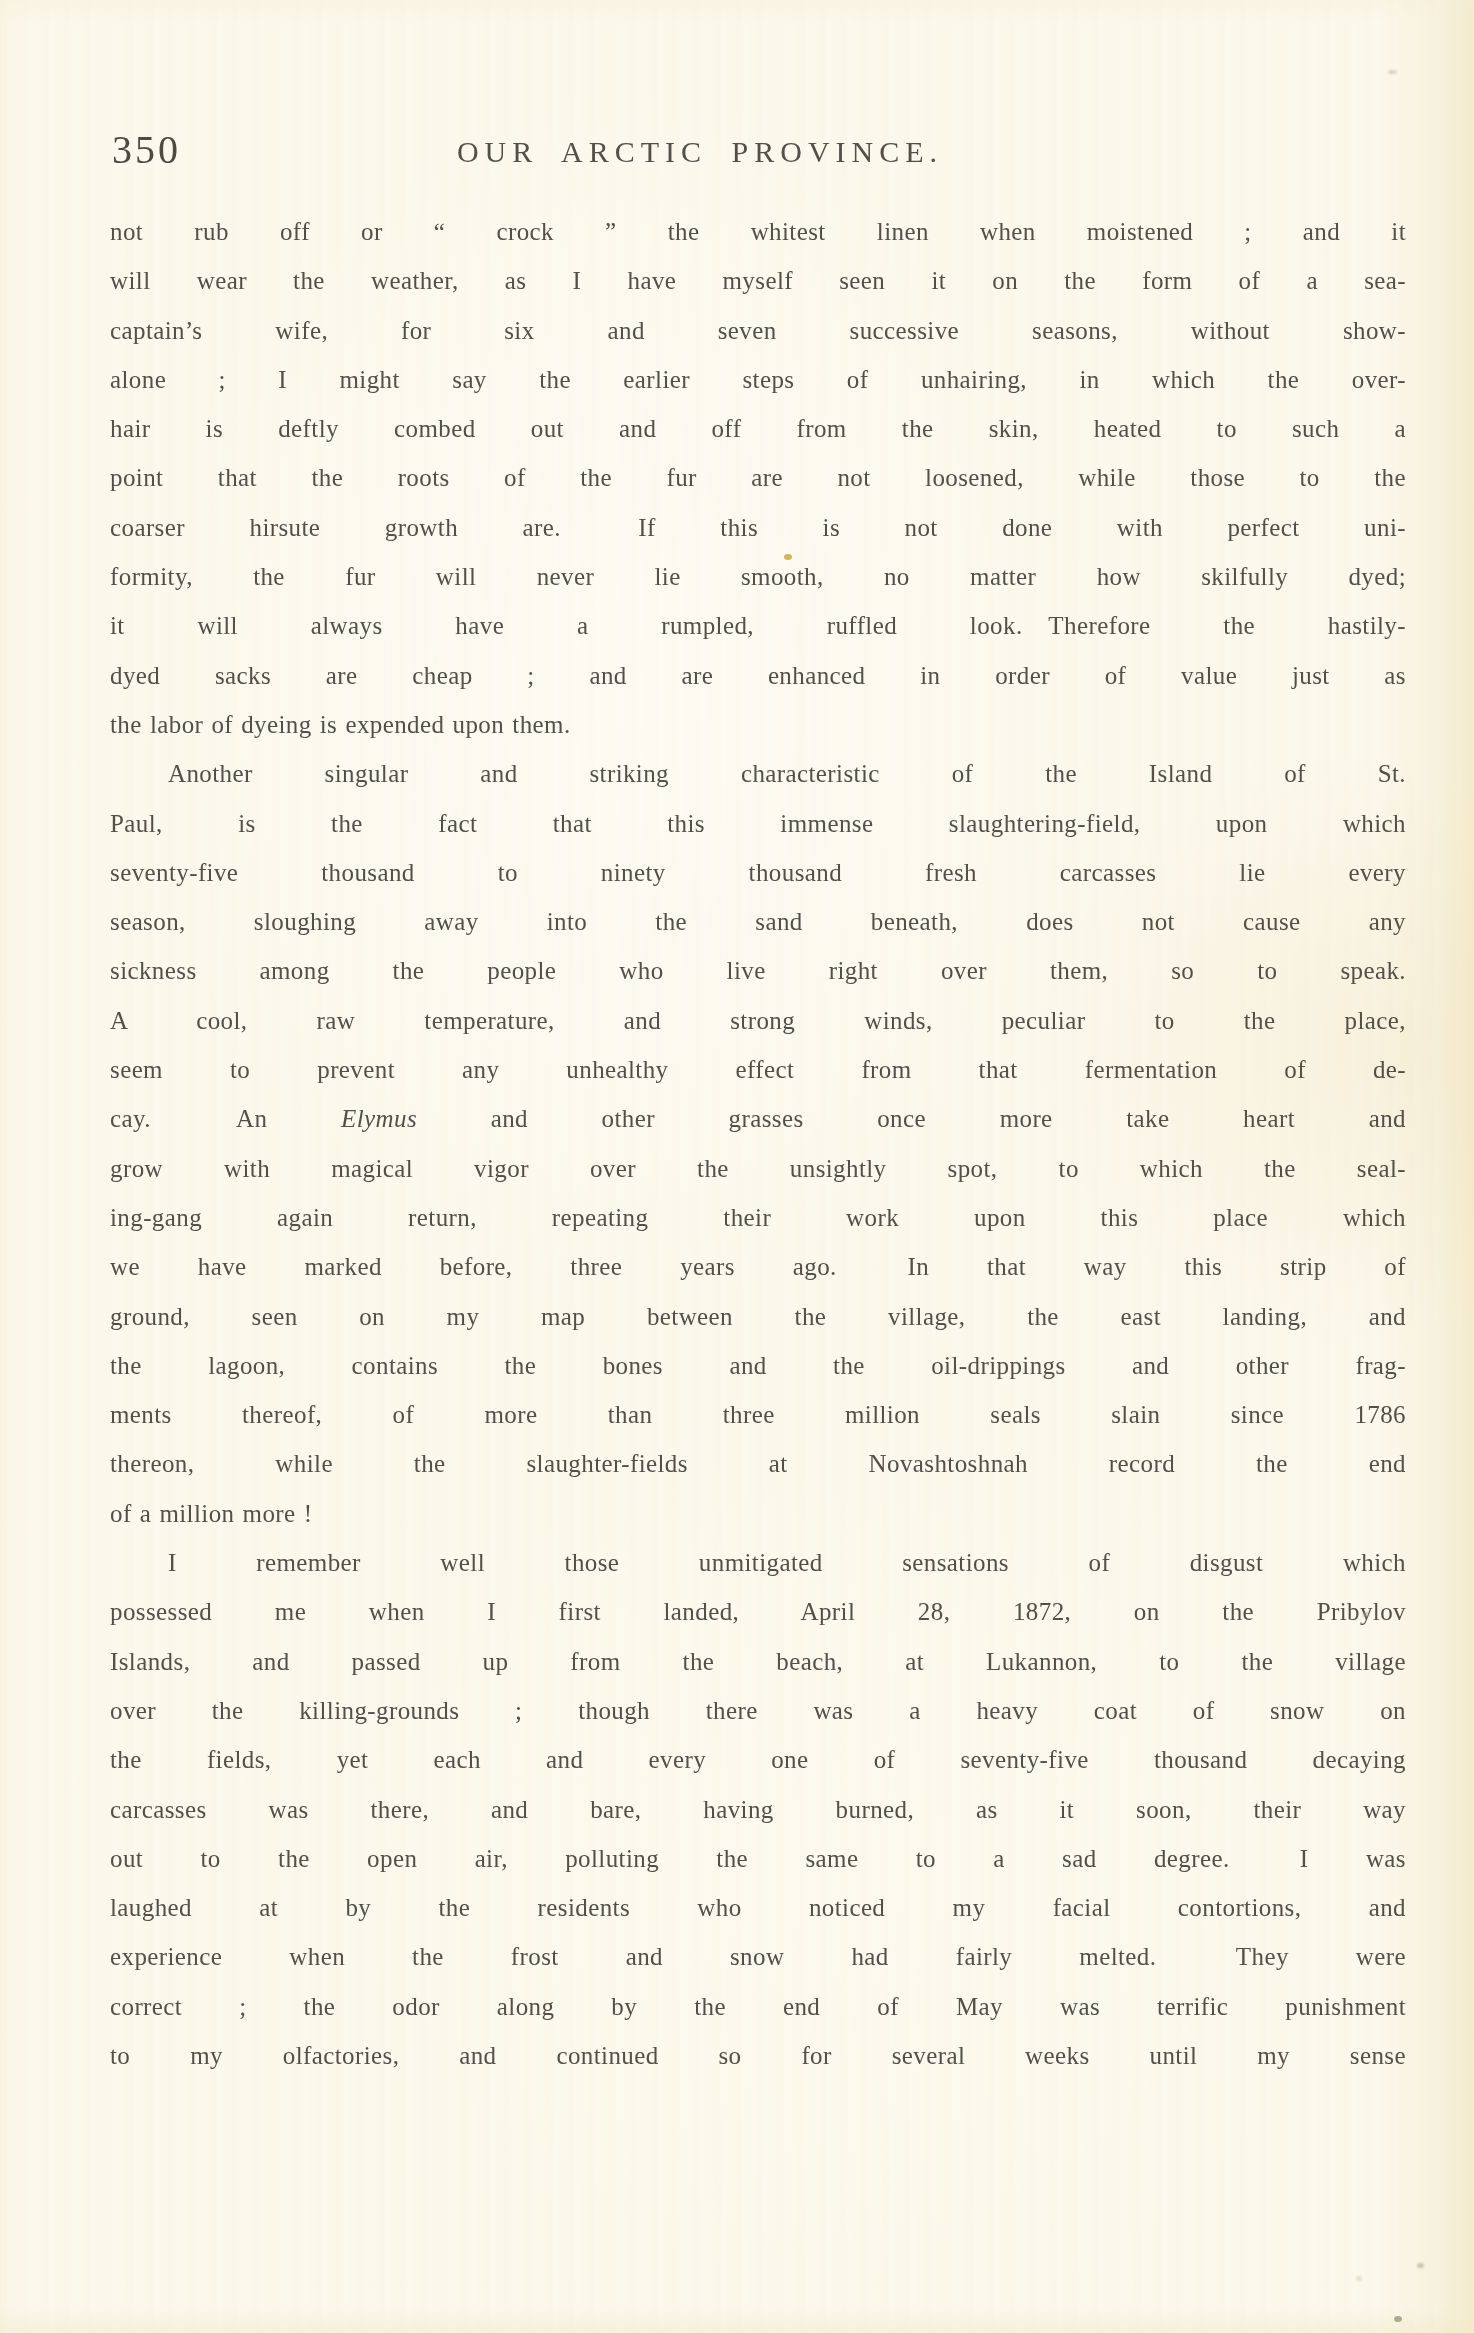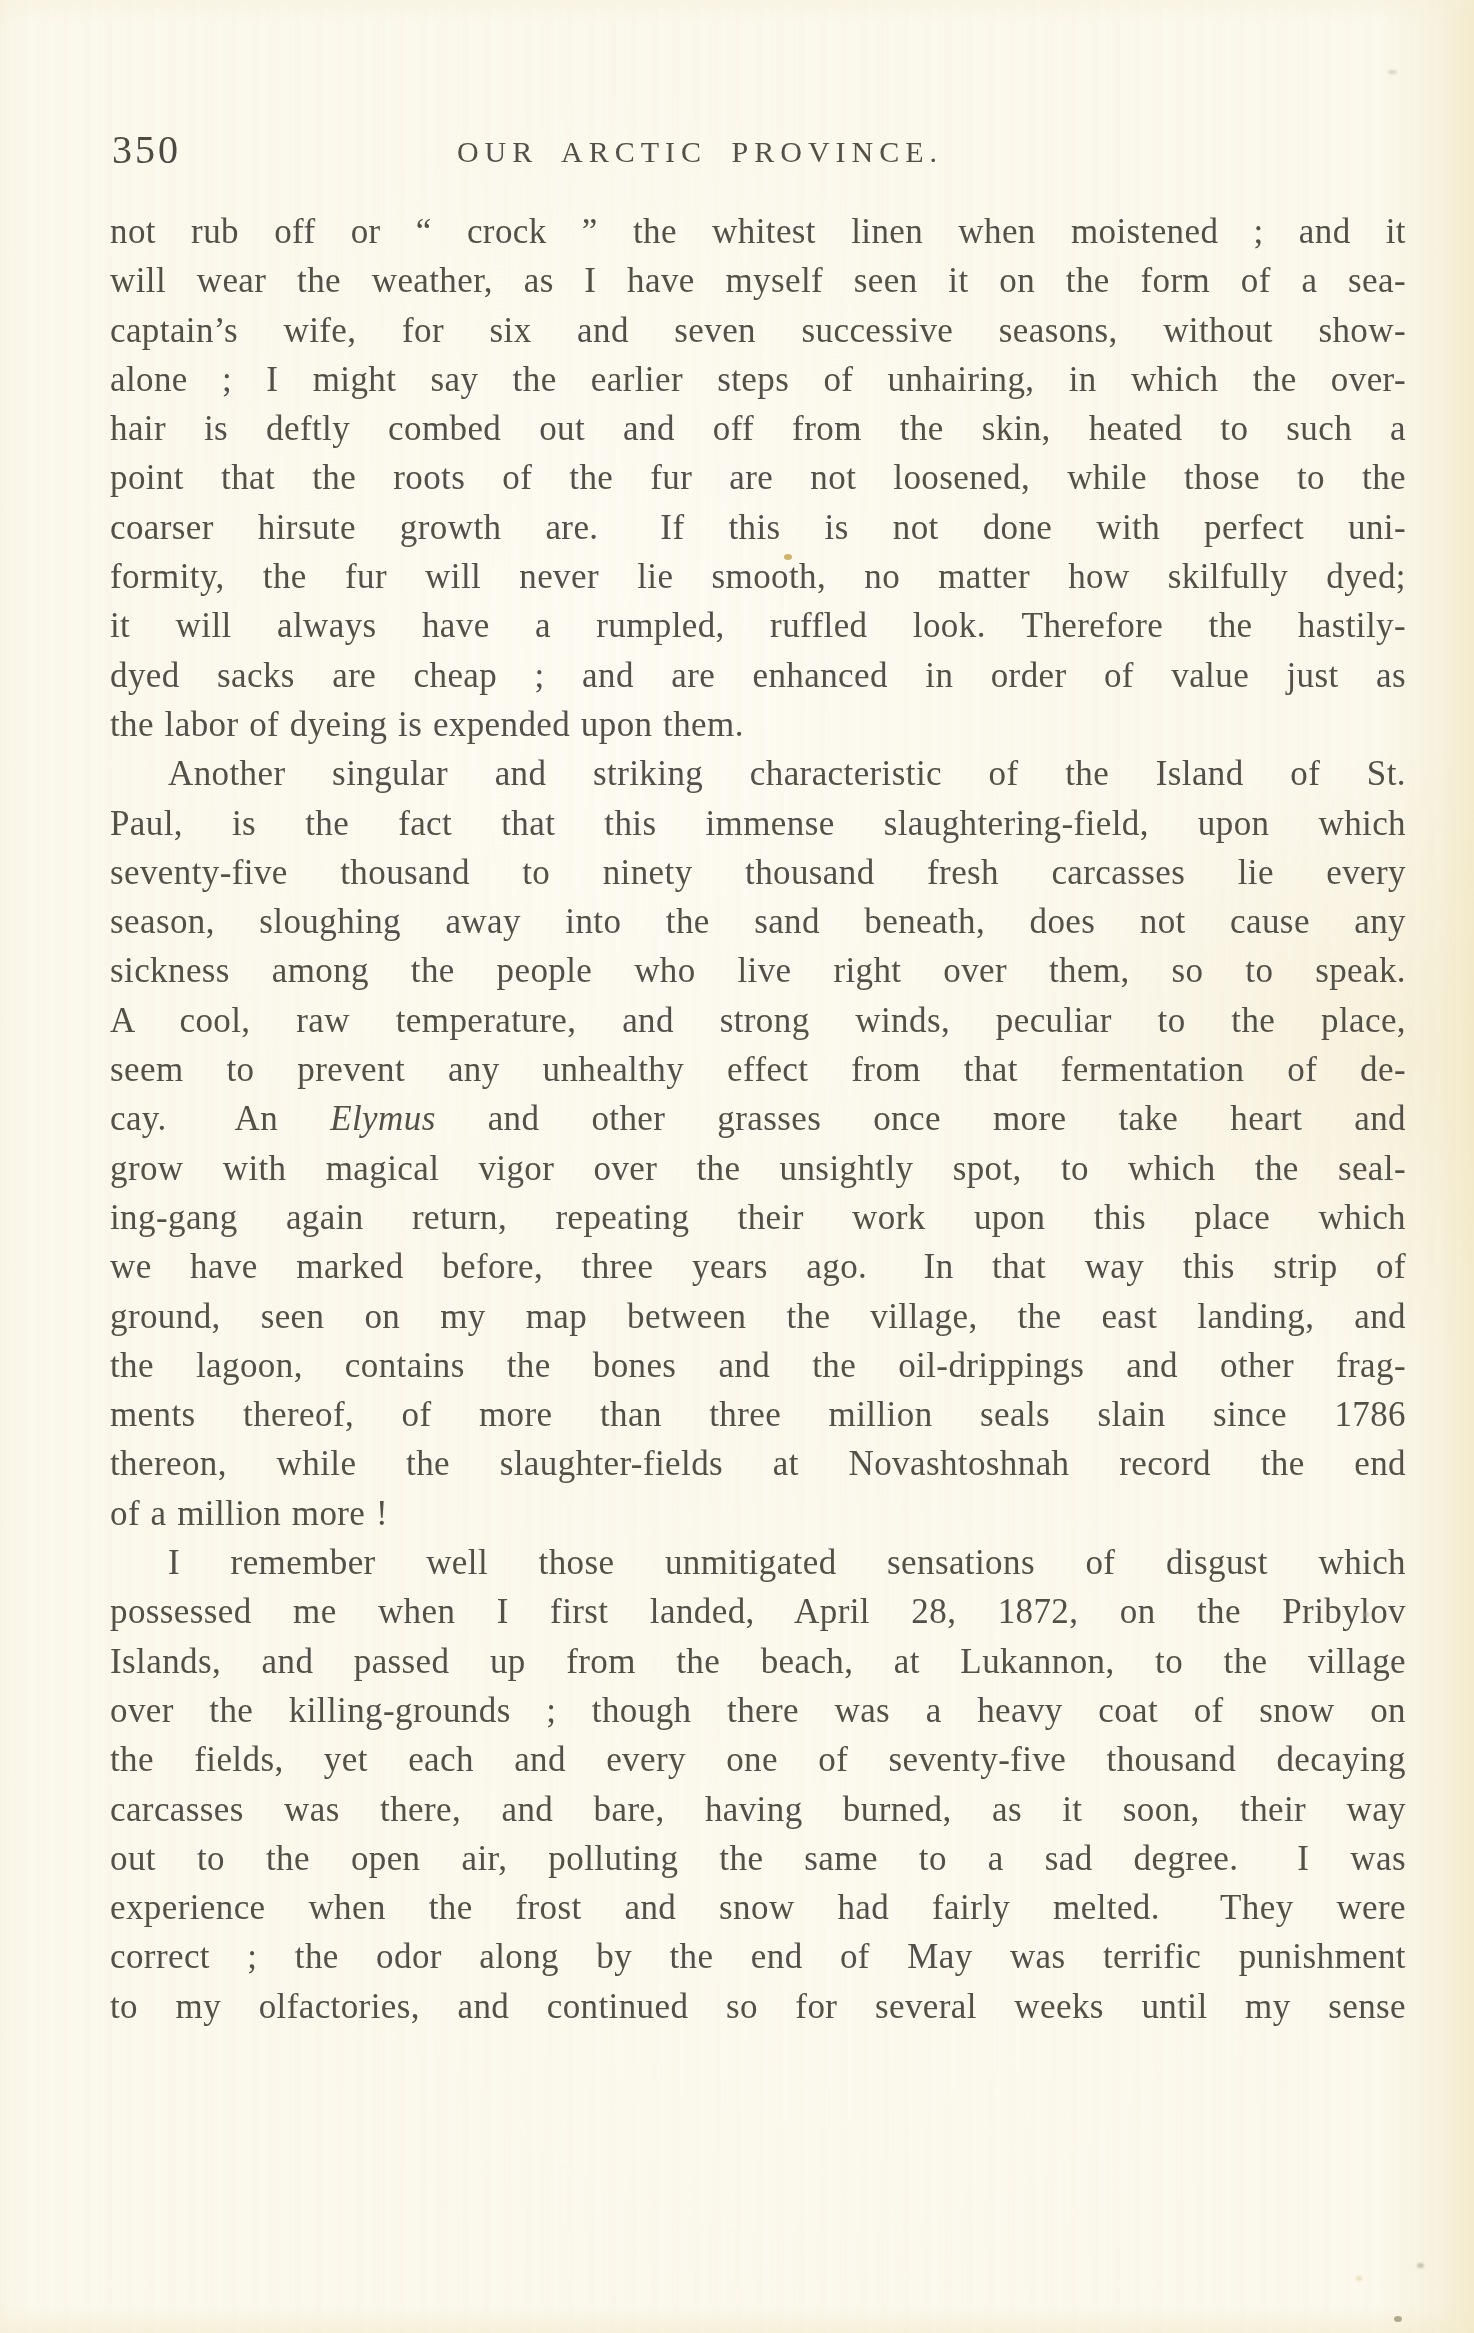--- a/index.html
+++ b/index.html
@@ -35,21 +35,21 @@
   .running-header {
     position: absolute; left: 700px; top: 136px;
     transform: translateX(-50%);
     white-space: nowrap;
     font-size: 30px; line-height: 32px;
     letter-spacing: 6px; word-spacing: 11px;
     color: #53504a;
   }
   .body-text {
     position: absolute; left: 110px; top: 207px; width: 1296px;
-    font-size: 35px; line-height: 49.3px;
+    font-size: 25px; line-height: 49.3px;
     color: #53504a;
     letter-spacing: .4px; word-spacing: 1.5px;
   }
   .line { text-align: justify; text-align-last: justify; }
   .line.short { text-align-last: left; }
   .line.indent { text-indent: 58px; }
   .it { font-style: italic; }
   
   .spot { position: absolute; border-radius: 50%; }
   .spot-a { left: 784px; top: 554px; width: 8px; height: 6px; background: #c9a84e; filter: blur(.6px); opacity: .85; }
@@ -97,20 +97,21 @@
     <div class="line"><span>ments thereof, of more than three million seals slain since 1786</span></div>
     <div class="line"><span>thereon, while the slaughter-fields at Novashtoshnah record the end</span></div>
     <div class="line short"><span>of a million more !</span></div>
     <div class="line indent"><span>I remember well those unmitigated sensations of disgust which</span></div>
     <div class="line"><span>possessed me when I first landed, April 28, 1872, on the Pribylov</span></div>
     <div class="line"><span>Islands, and passed up from the beach, at Lukannon, to the village</span></div>
     <div class="line"><span>over the killing-grounds ; though there was a heavy coat of snow on</span></div>
     <div class="line"><span>the fields, yet each and every one of seventy-five thousand decaying</span></div>
     <div class="line"><span>carcasses was there, and bare, having burned, as it soon, their way</span></div>
     <div class="line"><span>out to the open air, polluting the same to a sad degree.  I was</span></div>
+    <div class="line"><span>laughed at by the residents who noticed my facial contortions, and</span></div>
     <div class="line"><span>experience when the frost and snow had fairly melted.  They were</span></div>
     <div class="line"><span>correct ; the odor along by the end of May was terrific punishment</span></div>
     <div class="line"><span>to my olfactories, and continued so for several weeks until my sense</span></div>
   </div>
 
 <div class="spot spot-a"></div>
 <div class="spot spot-b"></div>
 <div class="spot spot-c"></div>
 <div class="spot spot-d"></div>
 <div class="spot spot-e"></div>

